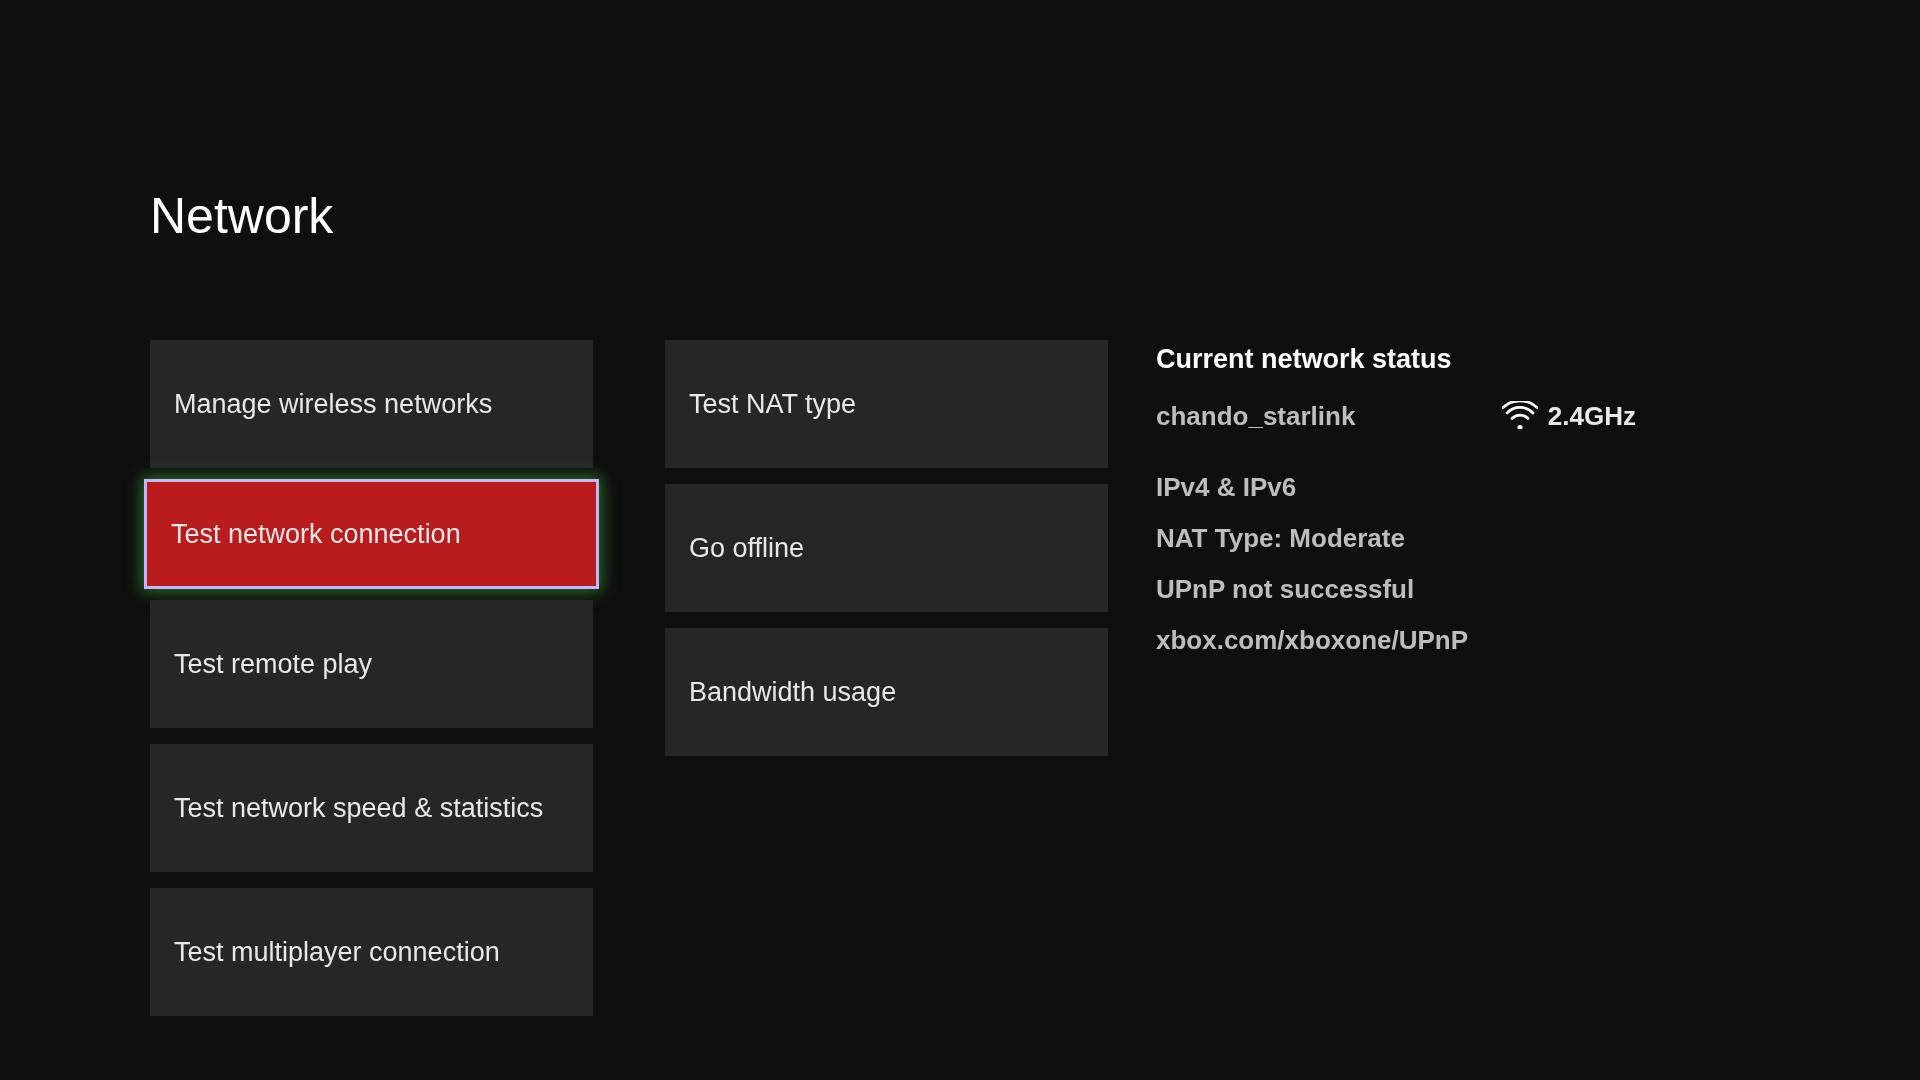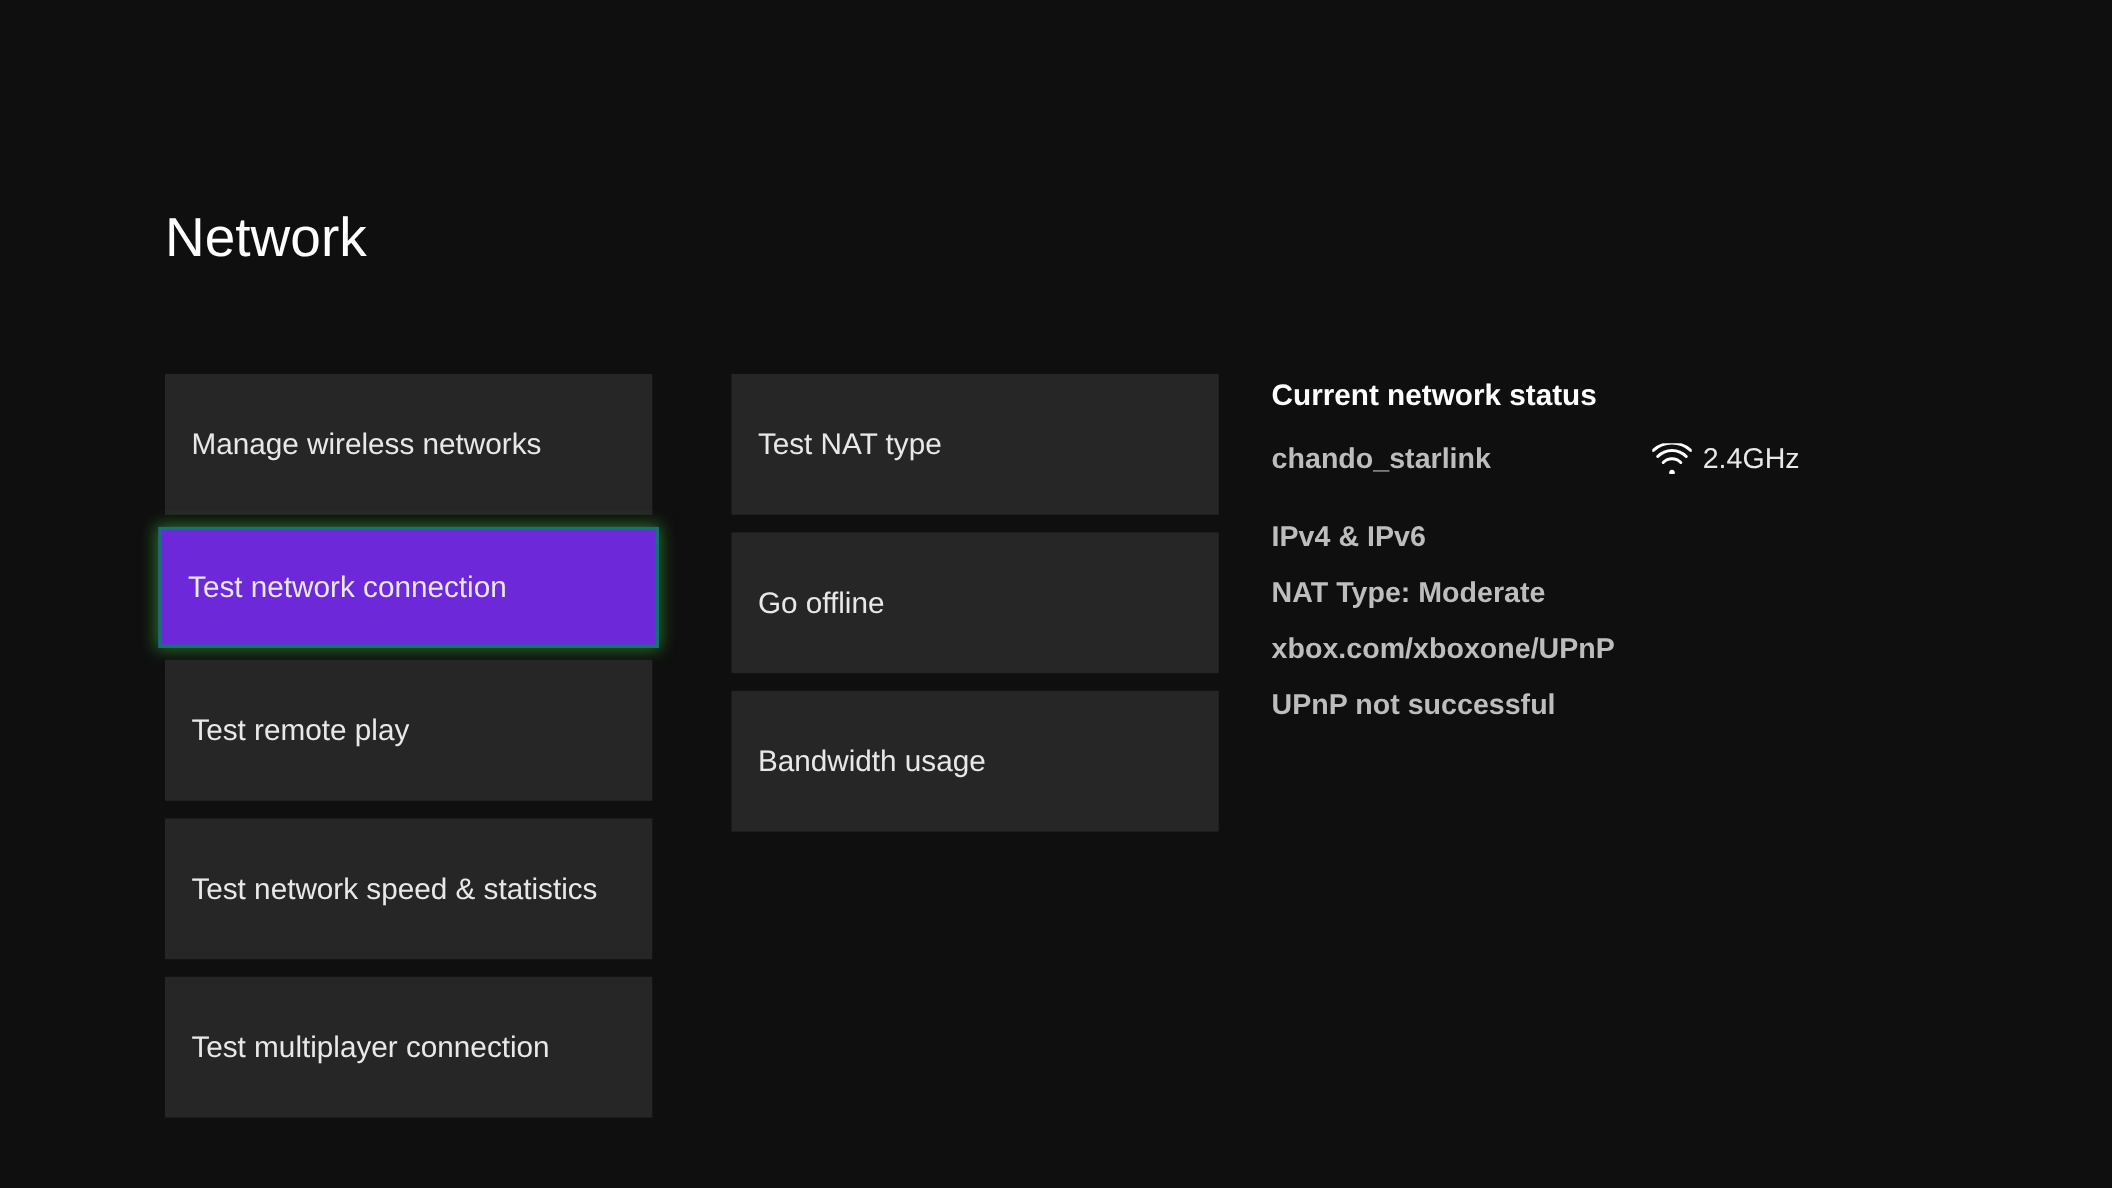--- a/index.html
+++ b/index.html
@@ -42,22 +42,22 @@
       display: flex;
       align-items: center;
       padding-left: 24px;
       font-size: 27px;
       font-weight: 400;
       color: #e8e8e8;
       cursor: pointer;
       position: relative;
     }
     .option-btn.selected {
-      background-color: #6d28d9;
-      border: 3px solid #0f766e;
+      background-color: #b91c1c;
+      border: 3px solid #c4b5fd;
       box-shadow: 0 0 14px 2px rgba(59, 204, 59, 0.55);
       height: 110px;
       margin-top: -5px;
       margin-bottom: -5px;
       margin-left: -6px;
       margin-right: -6px;
       width: 455px;
     }
     .status-panel {
       position: absolute;
@@ -76,23 +76,24 @@
       align-items: center;
       margin-bottom: 20px;
     }
     .status-text {
       font-size: 26px;
       font-weight: 700;
       color: #bdbdbd;
     }
     .wifi-group {
       display: flex;
-      align-items: center;
+      align-items: flex-start;
       margin-left: auto;
       gap: 10px;
+      font-weight: bold;
     }
     .wifi-icon svg {
       width: 36px;
       height: 28px;
       display: block;
     }
     .wifi-band {
       font-size: 26px;
       color: #e8e8e8;
     }
@@ -151,16 +152,16 @@
             <path d="M10 17.5 a11 11 0 0 1 16 0" stroke="#ffffff" stroke-width="2.7" fill="none" stroke-linecap="round"></path>
             <path d="M5 12 a18 18 0 0 1 26 0" stroke="#ffffff" stroke-width="2.7" fill="none" stroke-linecap="round"></path>
             <path d="M1 6.5 a25 25 0 0 1 34 0" stroke="#ffffff" stroke-width="2.7" fill="none" stroke-linecap="round"></path>
           </svg>
         </span>
         <span class="wifi-band">2.4GHz</span>
       </span>
     </div>
     <div class="status-text">IPv4 &amp; IPv6</div>
     <div class="status-text">NAT Type: Moderate</div>
+    <div class="status-text">UPnP not successful</div>
     <div class="status-text">xbox.com/xboxone/UPnP</div>
-    <div class="status-text">UPnP not successful</div>
   </div>
 </div>
 
 </body></html>

